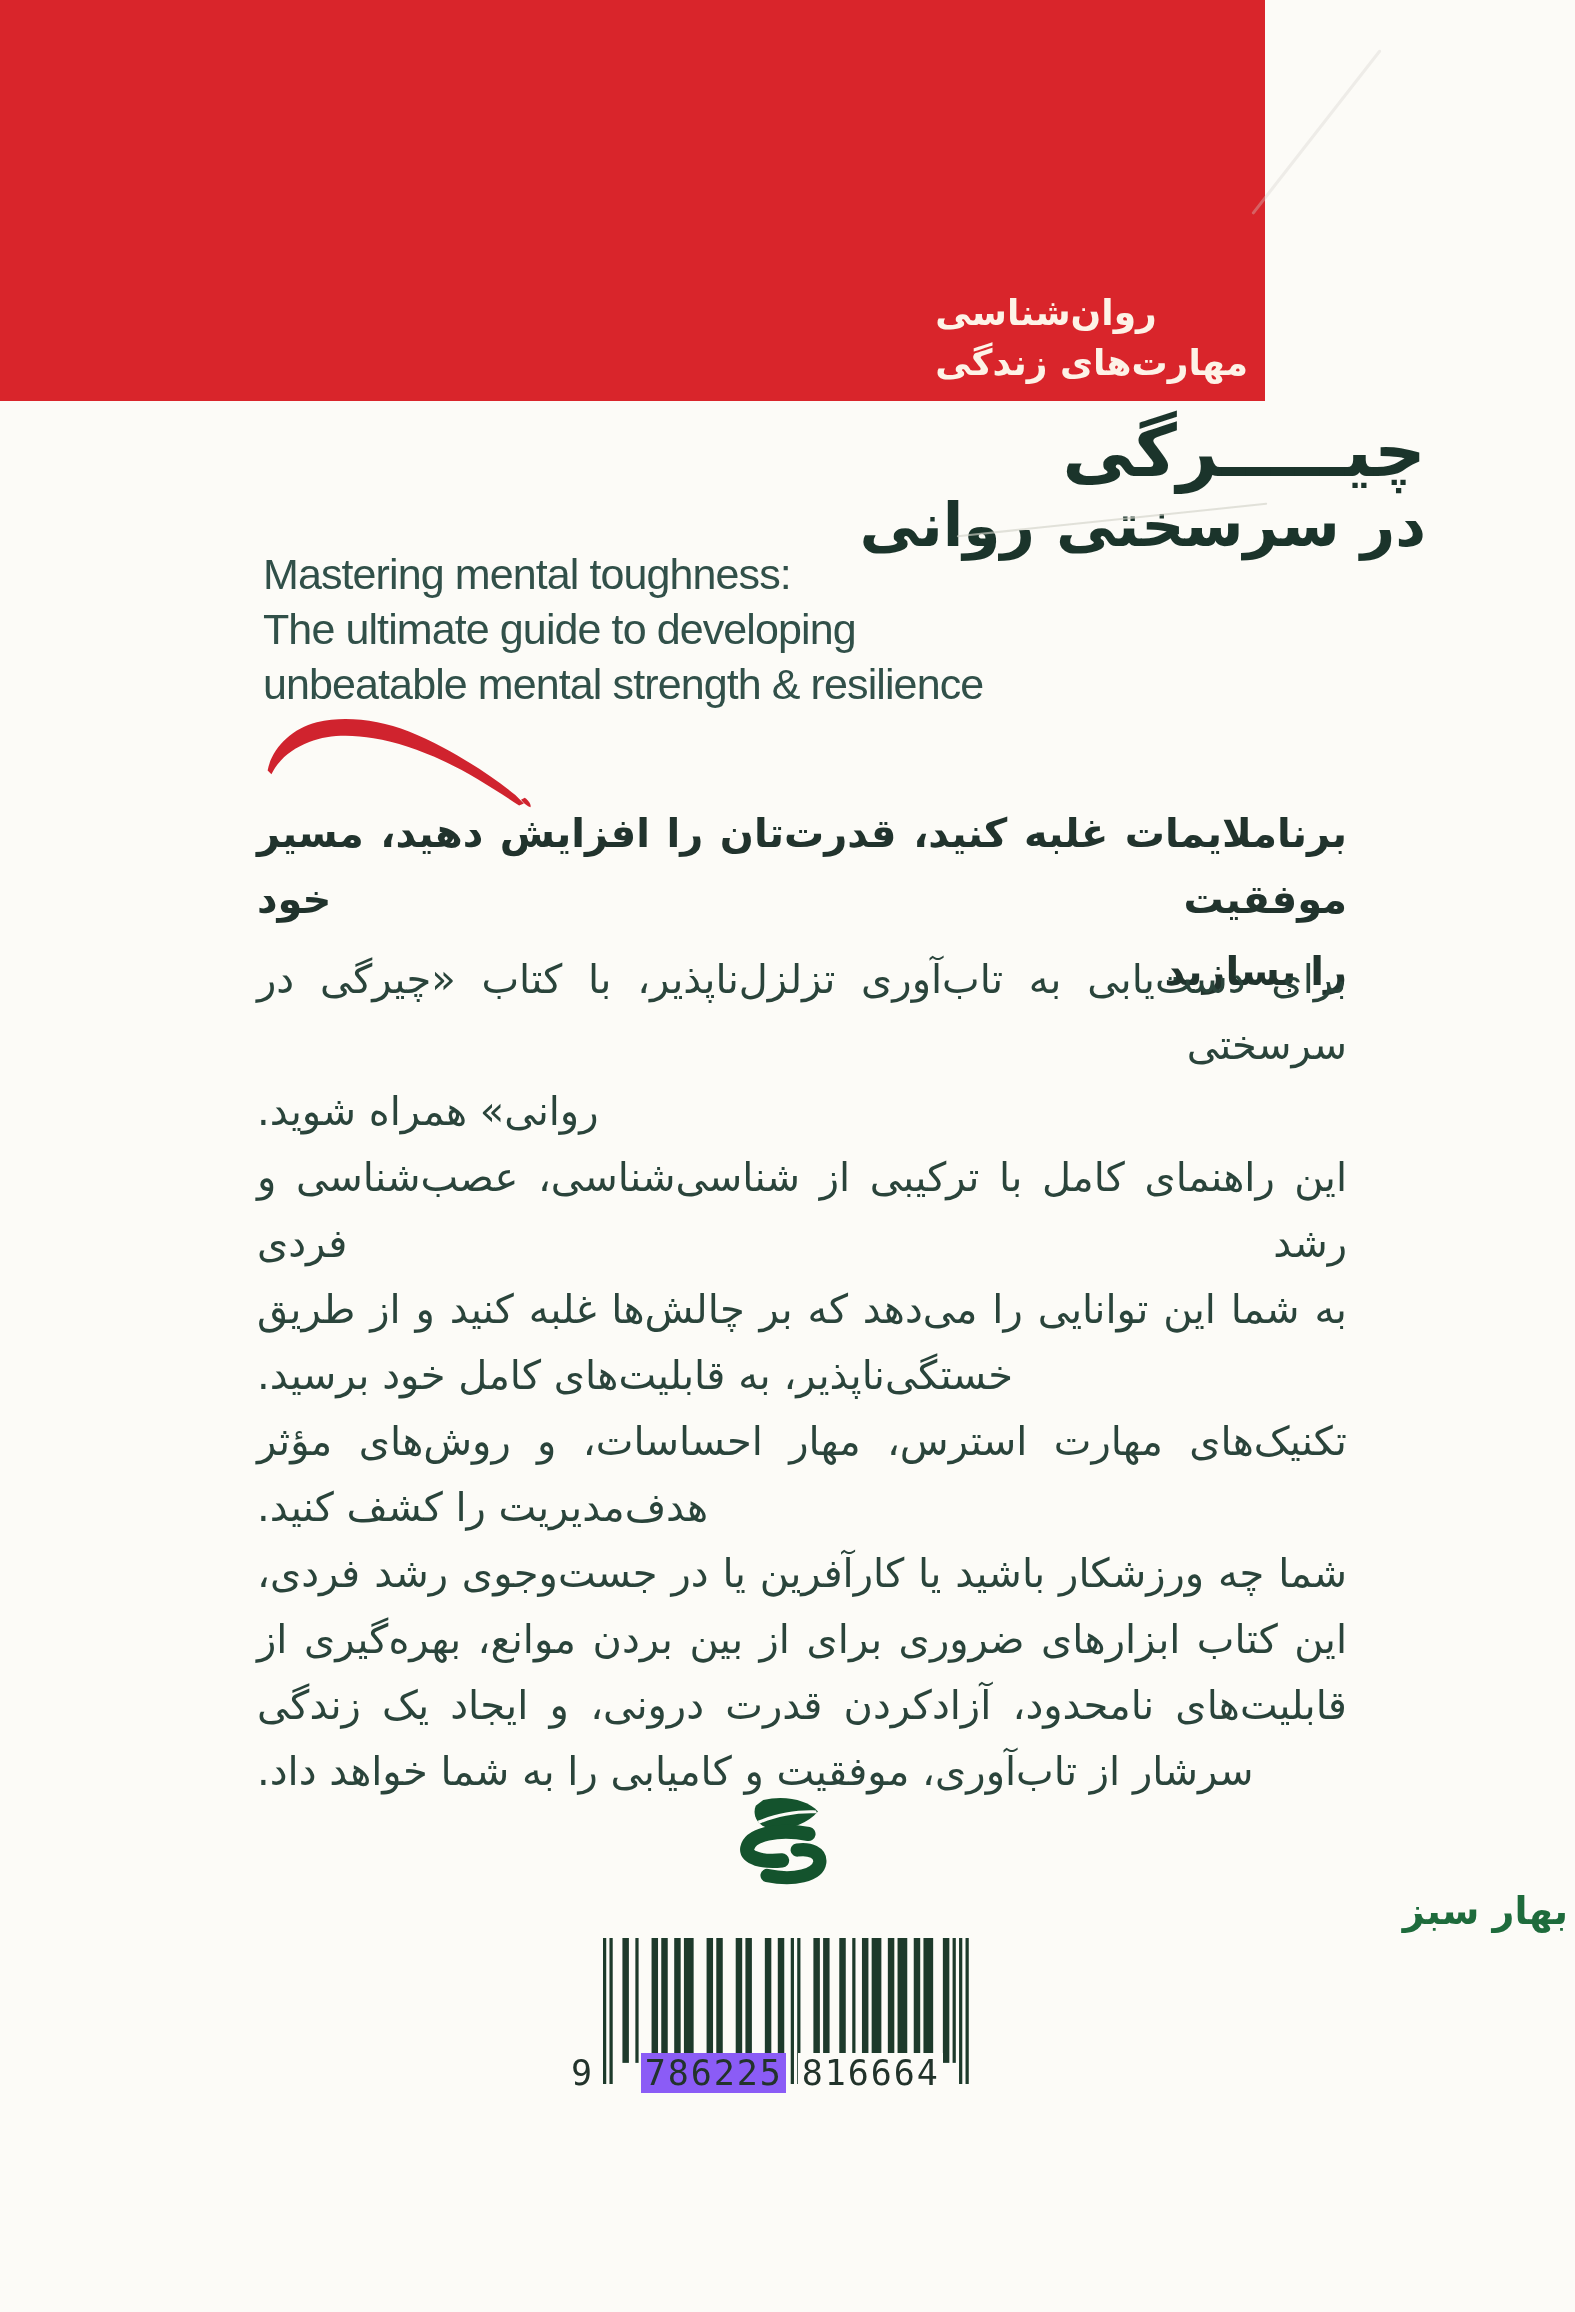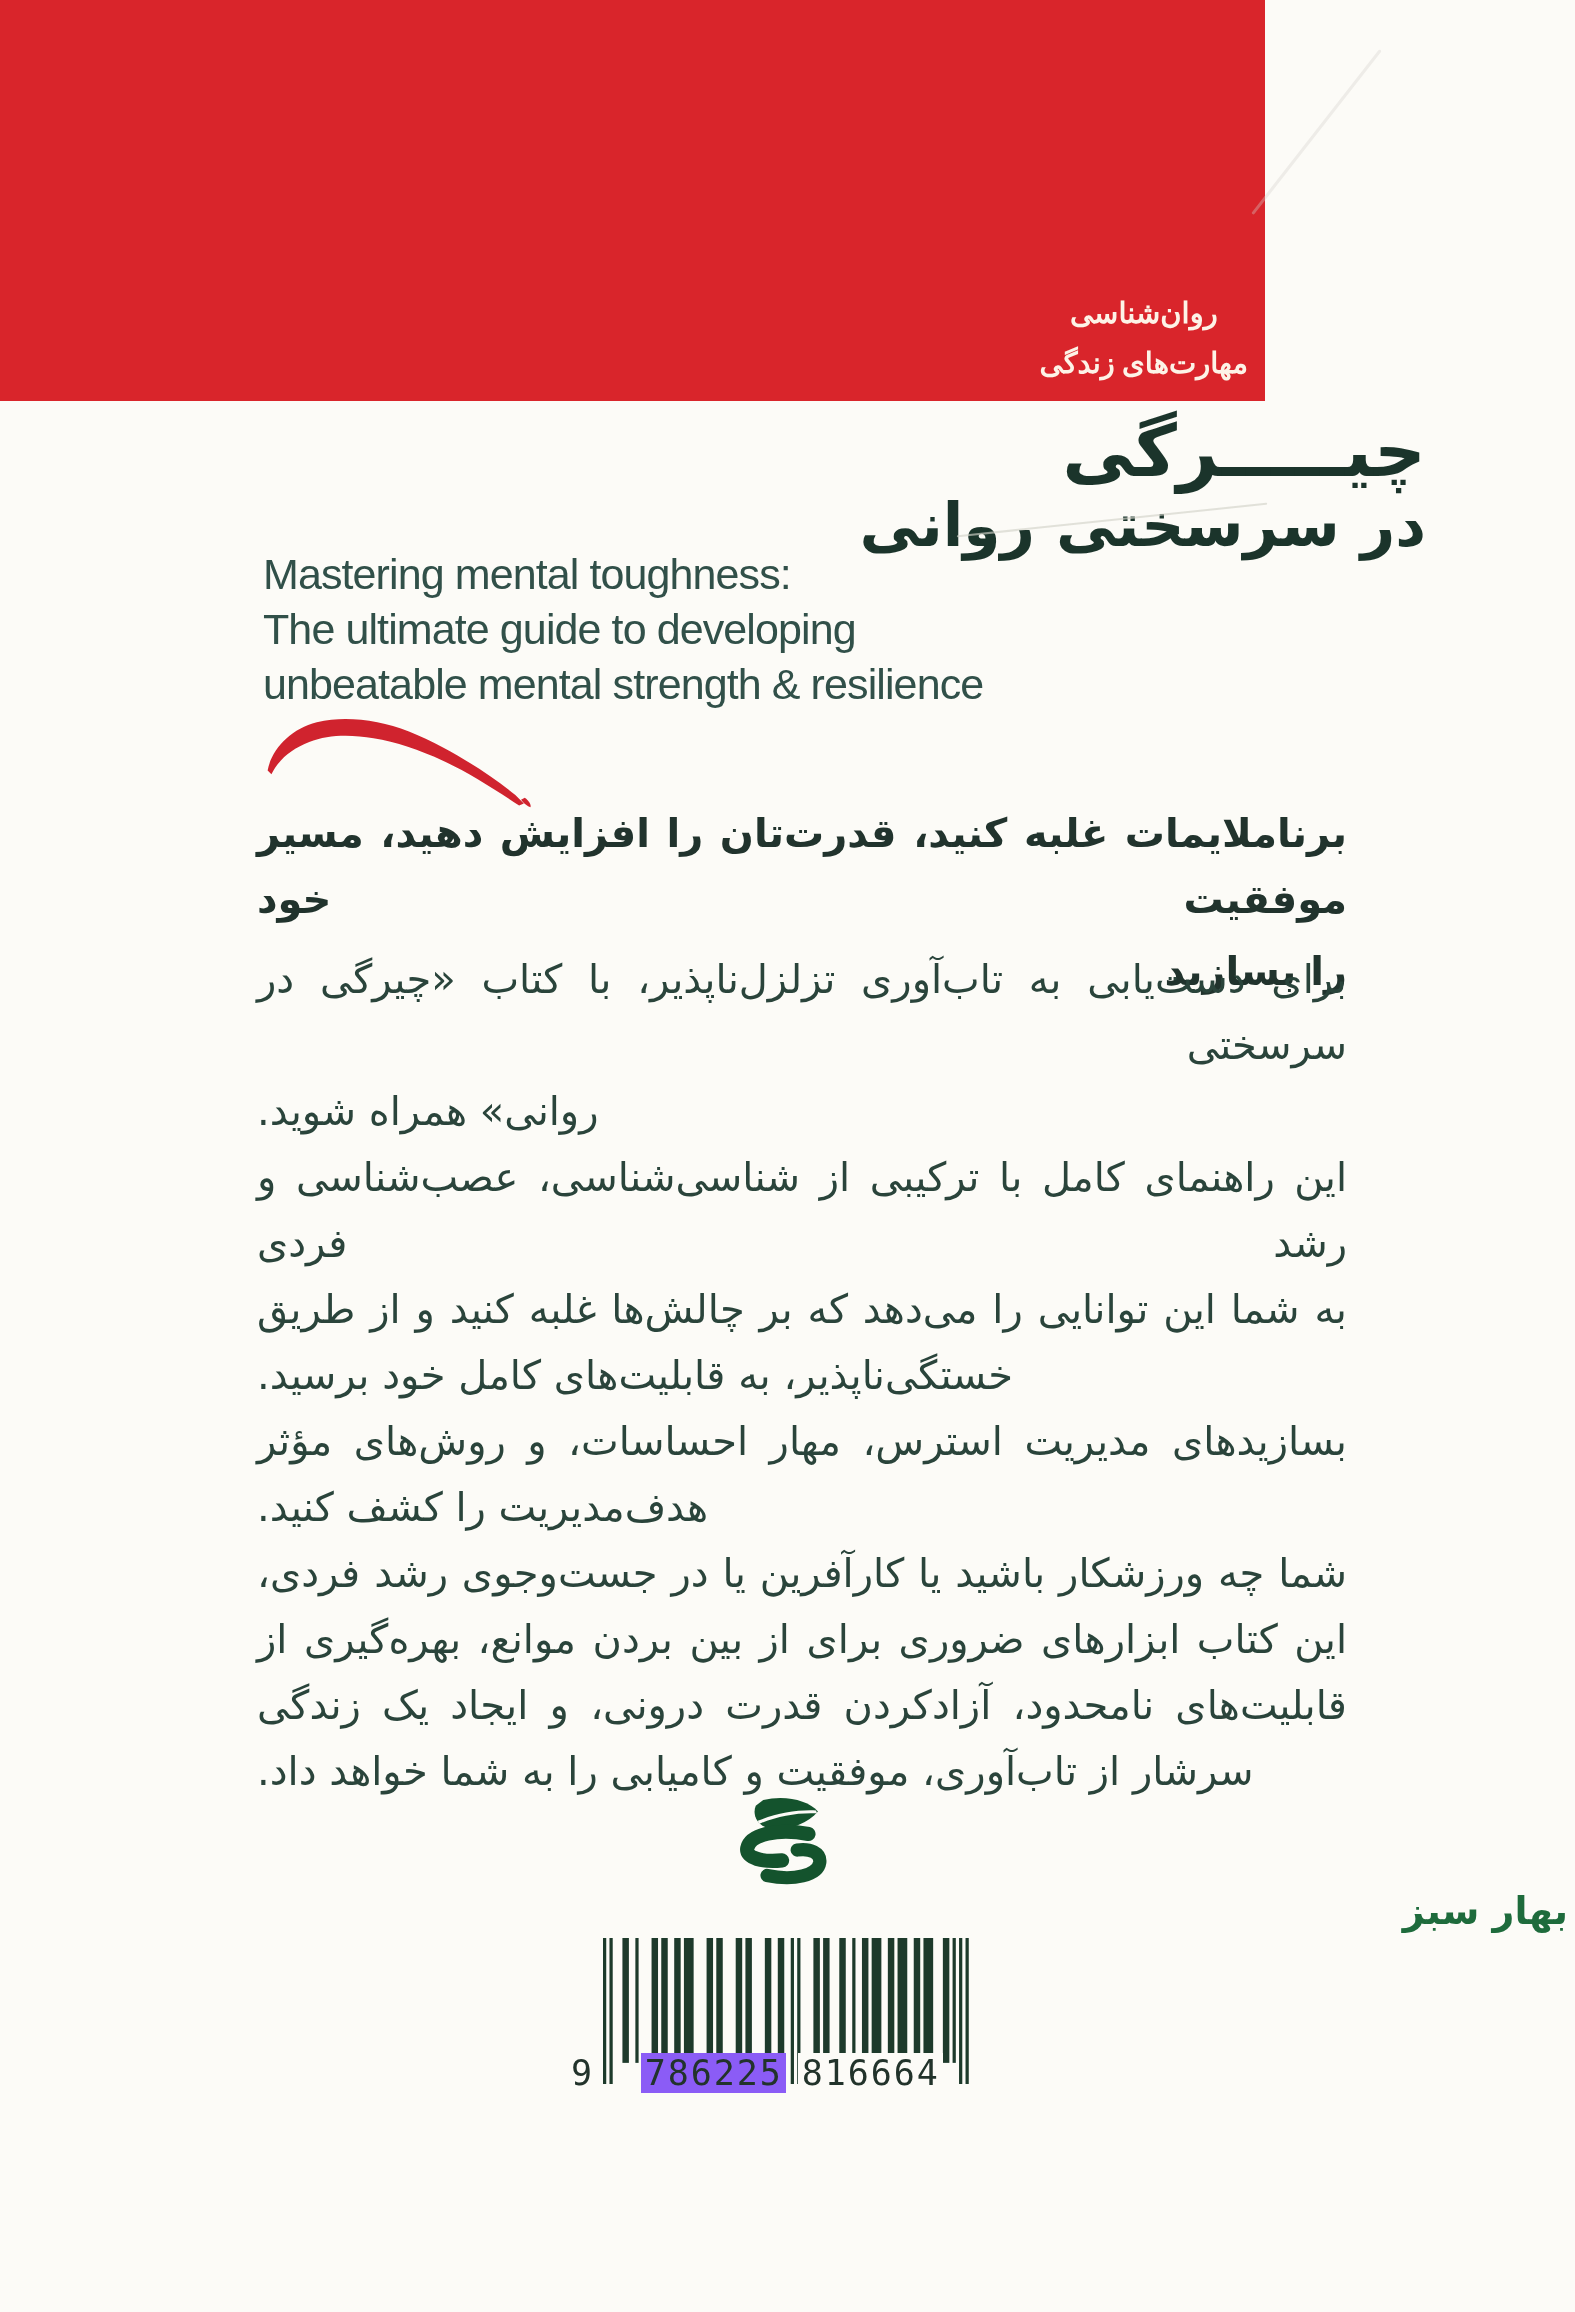--- a/index.html
+++ b/index.html
@@ -8,22 +8,22 @@
     background:#fcfbf7; overflow:hidden;
     font-family:"DejaVu Sans", sans-serif;
   }
   
   .red-band{
     position:absolute; left:0; top:0; width:1265px; height:401px;
     background:#d9252b;
   }
   .band-text{
     position:absolute; right:17px; bottom:13.2px;
-    text-align:center; direction:rtl;
-    color:#fdf3e7; font-weight:bold; font-size:29px; line-height:50px;font-family:Liberation Serif, serif;
+    text-align:left; direction:rtl;
+    color:#fdf3e7; font-weight:bold; font-size:36px; line-height:50px;
   }
   
   .fa-title{
     position:absolute; right:150px; top:413px;
     text-align:right; direction:rtl; color:#1b342b;
   }
   .fa-title .t1{font-size:72px; font-weight:bold; line-height:76px;}
   .fa-title .t2{font-size:60px; font-weight:bold; line-height:68px; margin-top:1.9px;}
   
   .en-title{
@@ -107,21 +107,21 @@
     <div class="fill">برناملایمات غلبه کنید، قدرت‌تان را افزایش دهید، مسیر موفقیت خود</div>
     <div class="endr">را بسازید</div>
   </div>
 
   <div class="desc">
     <div class="fill">برای دست‌یابی به تاب‌آوری تزلزل‌ناپذیر، با کتاب «چیرگی در سرسختی</div>
     <div class="endl">روانی» همراه شوید.</div>
     <div class="fill">این راهنمای کامل با ترکیبی از شناسی‌شناسی، عصب‌شناسی و رشد فردی</div>
     <div class="fill">به شما این توانایی را می‌دهد که بر چالش‌ها غلبه کنید و از طریق</div>
     <div class="endl">خستگی‌ناپذیر، به قابلیت‌های کامل خود برسید.</div>
-    <div class="fill">بسازید‌های مدیریت استرس، مهار احساسات، و روش‌های مؤثر</div>
+    <div class="fill">تکنیک‌های مهارت استرس، مهار احساسات، و روش‌های مؤثر</div>
     <div class="endl">هدف‌مدیریت را کشف کنید.</div>
     <div class="fill">شما چه ورزشکار باشید یا کارآفرین یا در جست‌وجوی رشد فردی،</div>
     <div class="fill">این کتاب ابزارهای ضروری برای از بین بردن موانع، بهره‌گیری از</div>
     <div class="fill">قابلیت‌های نامحدود، آزادکردن قدرت درونی، و ایجاد یک زندگی</div>
     <div class="endl">سرشار از تاب‌آوری، موفقیت و کامیابی را به شما خواهد داد.</div>
   </div>
 
   <div class="publisher">
     <svg class="pub-icon" viewBox="0 0 104 98">
 

